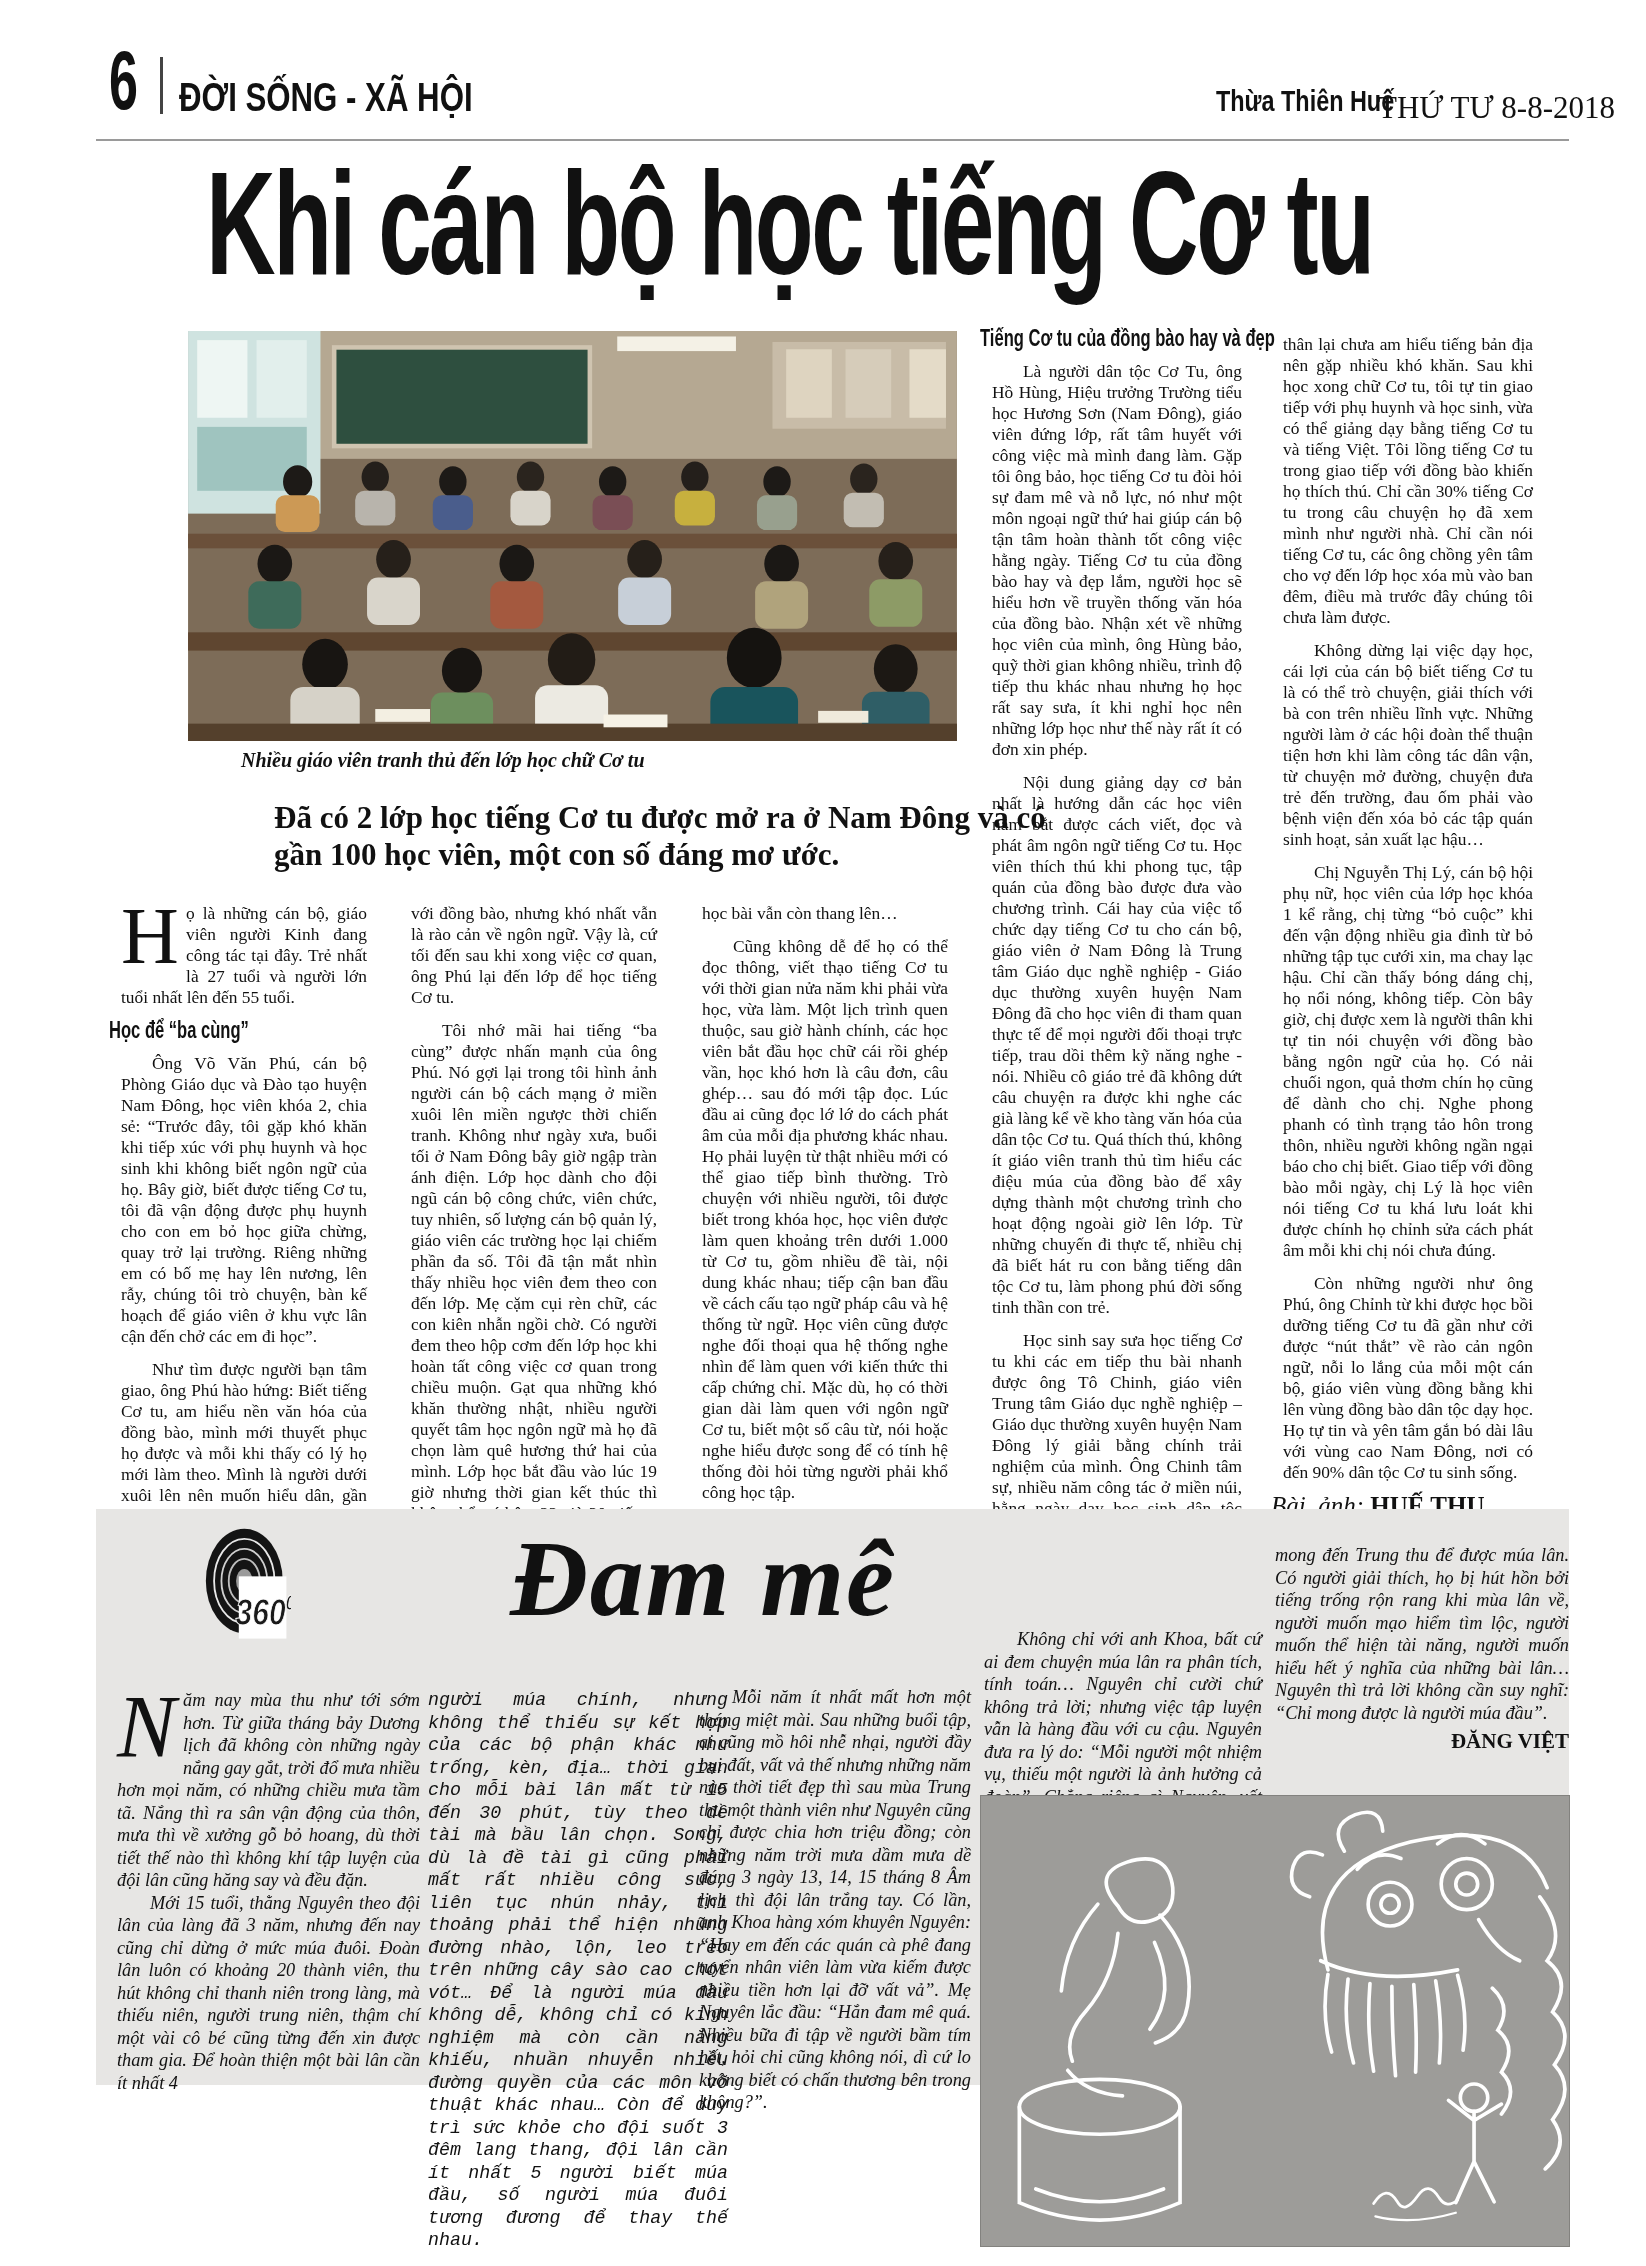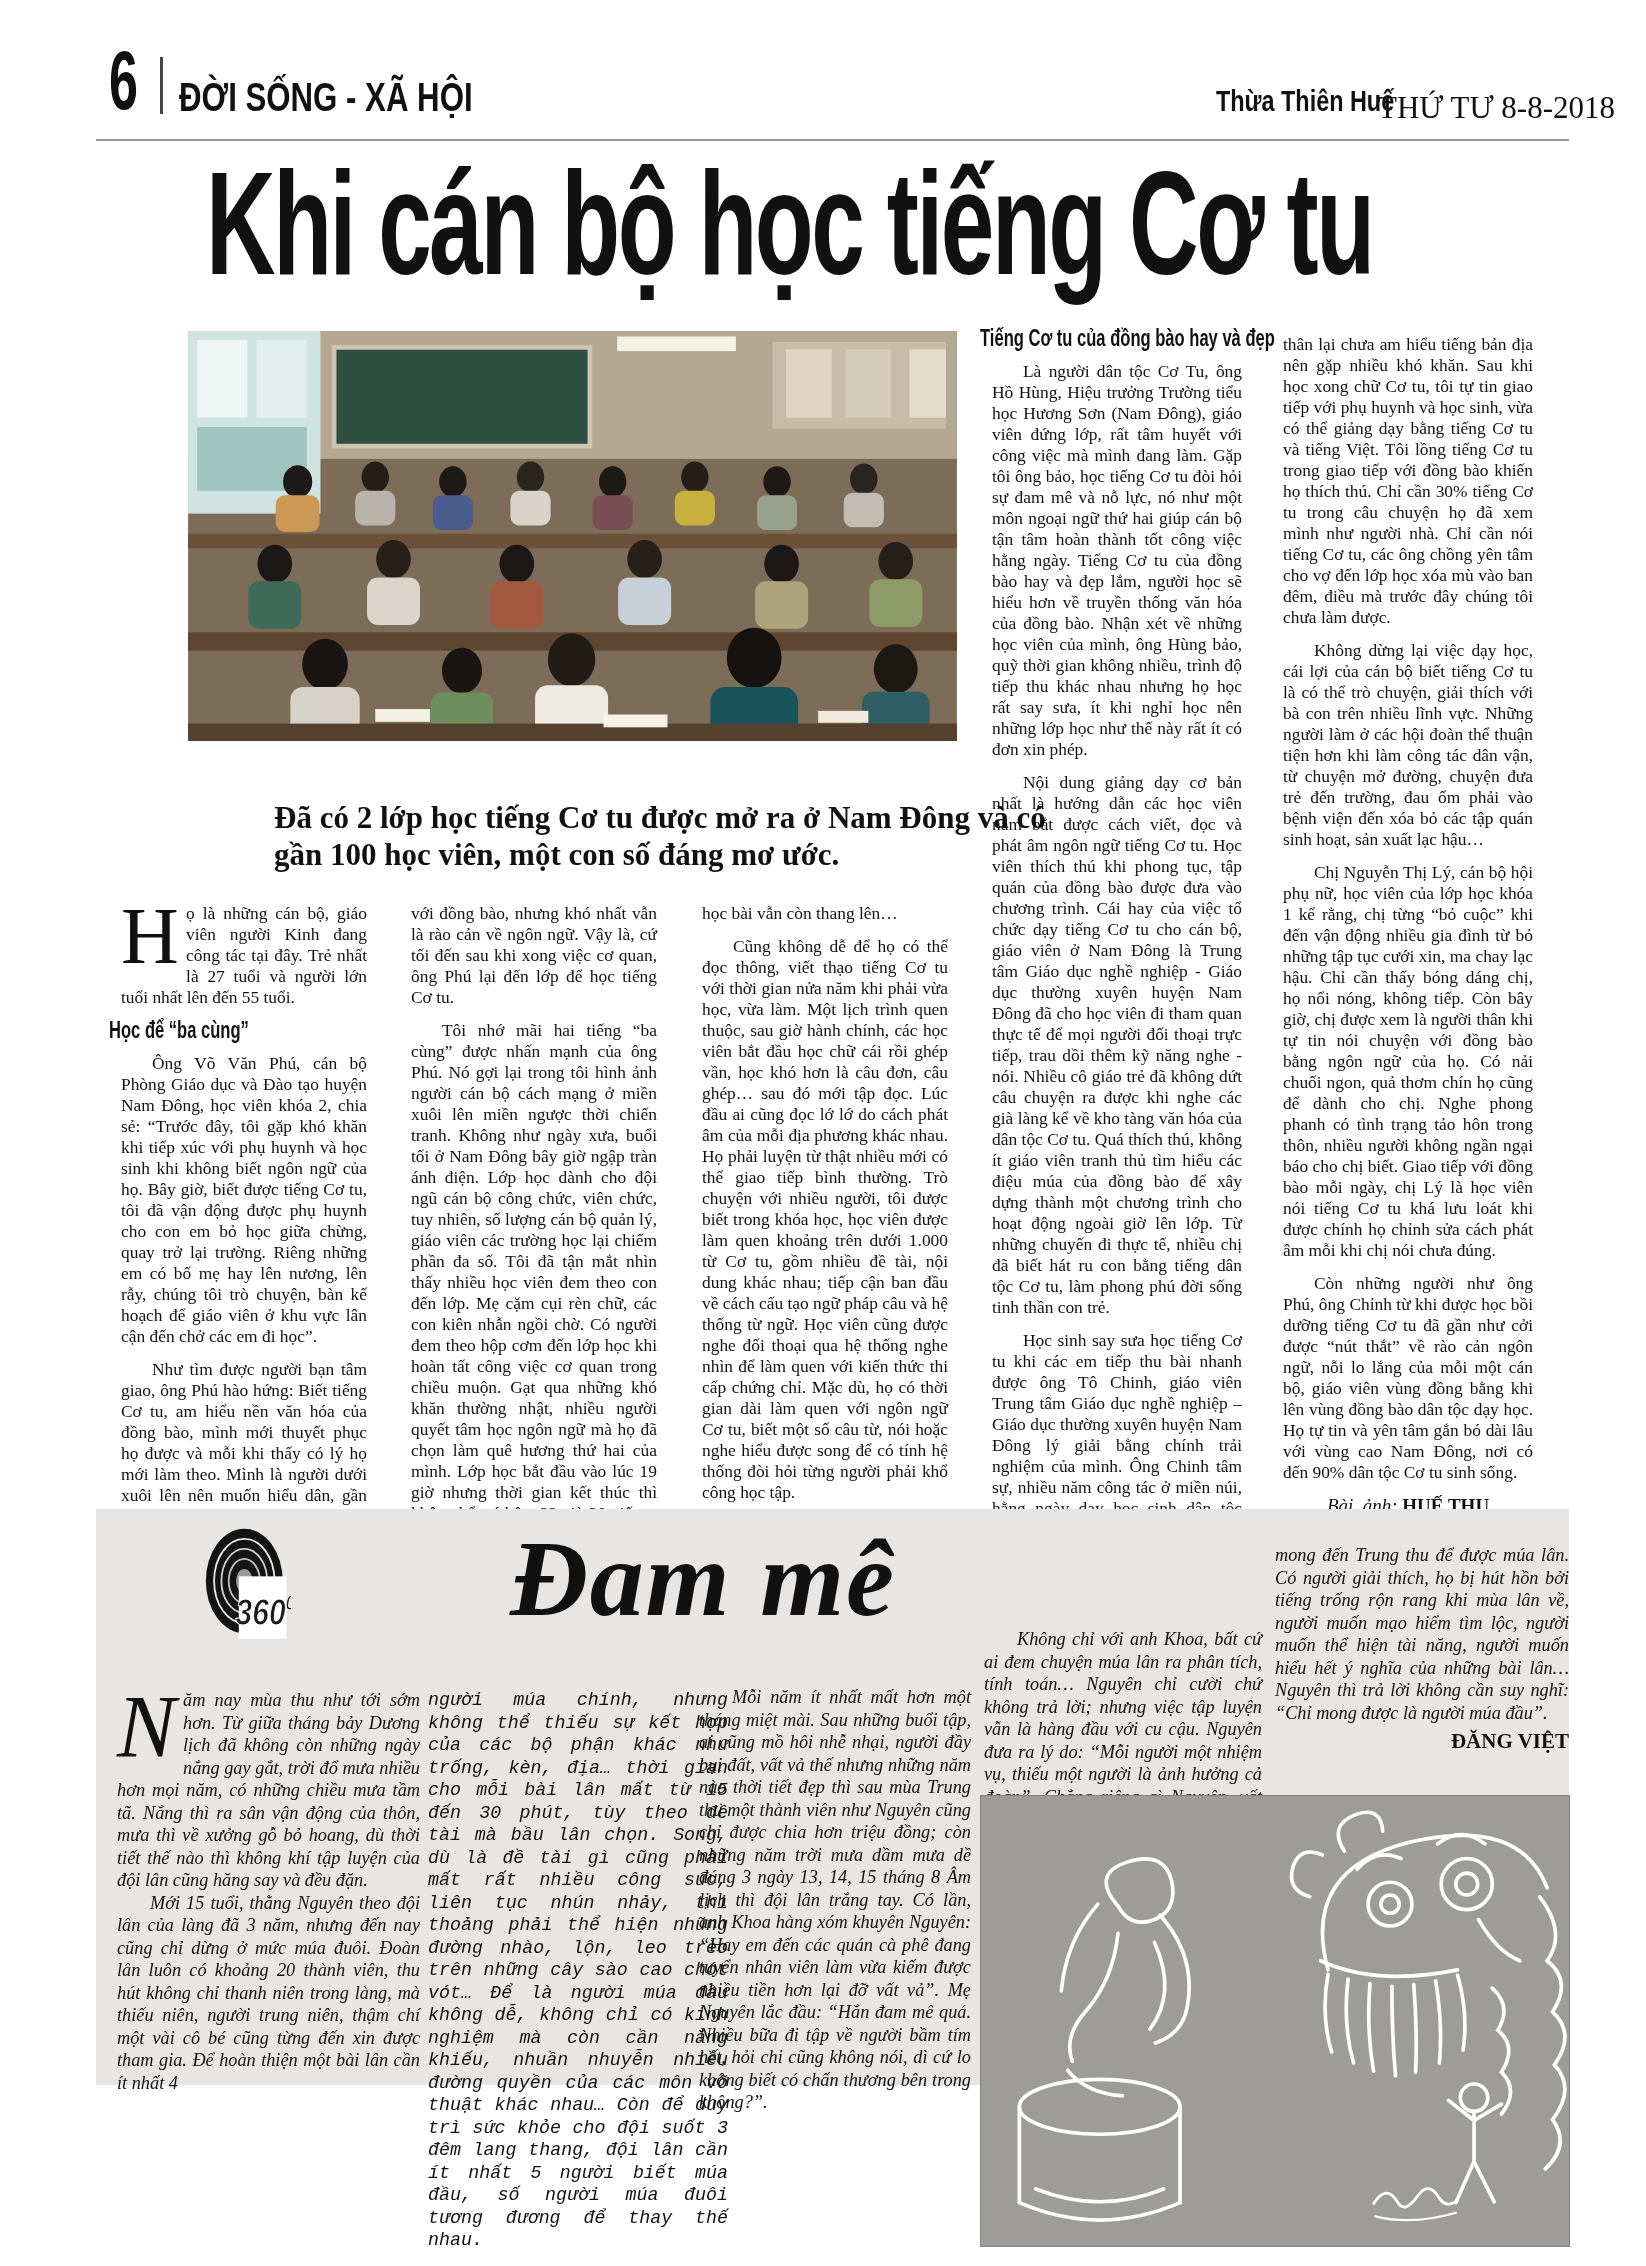--- a/index.html
+++ b/index.html
@@ -34,21 +34,21 @@
   .col p{margin:12px;text-indent:31px;}
   .col p.noindent{text-indent:0;}
   .subhead{font-family:"Liberation Sans","DejaVu Sans",sans-serif;font-weight:bold;font-size:23px;
     white-space:nowrap;transform:scaleX(.72);transform-origin:left center;margin:5.5px 0 3.7px 0;}
   #col1{left:109px;top:891px;width:270px;height:630px;}
   #col2{left:399px;top:891px;width:270px;height:630px;}
   #col3{left:690px;top:891px;width:270px;height:630px;}
   #col4{left:980px;top:322px;width:274px;height:1197px;}
   #col5{left:1271px;top:322px;width:274px;height:1215px;}
   .dropcap{float:left;font-size:80px;line-height:62px;padding:1.8px 7.3px 0 0;font-weight:normal;}
-  #main-byline{text-align:center;margin-top:9.1px;font-size:19px;}
+  #main-byline{text-align:left;margin-top:9.1px;font-size:25px;}
   #main-byline .pre{font-style:italic;}
   #main-byline .name{font-weight:bold;}
 
   
   #feature-panel{left:96px;top:1509px;width:1473px;height:576px;background:#e7e6e4;}
   #illustration-box{left:980px;top:1795px;width:588px;height:450px;background:#9d9c99;border:0.9px solid #83827f;}
   #feature-title{left:510px;top:1524px;font-style:italic;font-weight:bold;font-size:108px;line-height:110px;
     letter-spacing:1.8px;white-space:nowrap;}
   .fcol{position:absolute;font-style:italic;font-size:18.3px;line-height:22.5px;text-align:justify;}
   .fcol p{margin:0;text-indent:33px;}
@@ -139,20 +139,21 @@
           <rect x="572" y="390" width="96" height="59" rx="16" fill="#19545c"></rect>
         <ellipse cx="775" cy="370" rx="24" ry="27" fill="#1c1814"></ellipse>
           <rect x="738" y="395" width="74" height="54" rx="13" fill="#2f5e66"></rect>
       </g>
       <rect x="0" y="430" width="842" height="19" fill="#54402c"></rect>
       <rect x="205" y="414" width="60" height="14" fill="#f3efe2"></rect>
       <rect x="455" y="420" width="70" height="14" fill="#f6f2e6"></rect>
       <rect x="690" y="416" width="55" height="13" fill="#efeadb"></rect>
     </svg>
   </div>
+  <div class="abs" id="caption">Nhiều giáo viên tranh thủ đến lớp học chữ Cơ tu</div>
   <div class="abs" id="deck">Đã có 2 lớp học tiếng Cơ tu được mở ra ở Nam Đông và có gần 100 học viên, một con số đáng mơ ước.</div>
 
   <div class="col" id="col1">
     <p class="noindent"><span class="dropcap">H</span><span>ọ là những cán bộ, giáo viên người Kinh đang công tác tại đây. Trẻ nhất là 27 tuổi và người lớn tuổi nhất lên đến 55 tuổi.</span></p>
     <div class="subhead">Học để “ba cùng”</div>
     <p>Ông Võ Văn Phú, cán bộ Phòng Giáo dục và Đào tạo huyện Nam Đông, học viên khóa 2, chia sẻ: “Trước đây, tôi gặp khó khăn khi tiếp xúc với phụ huynh và học sinh khi không biết ngôn ngữ của họ. Bây giờ, biết được tiếng Cơ tu, tôi đã vận động được phụ huynh cho con em bỏ học giữa chừng, quay trở lại trường. Riêng những em có bố mẹ hay lên nương, lên rẫy, chúng tôi trò chuyện, bàn kế hoạch để giáo viên ở khu vực lân cận đến chở các em đi học”.</p>
     <p>Như tìm được người bạn tâm giao, ông Phú hào hứng: Biết tiếng Cơ tu, am hiểu nền văn hóa của đồng bào, mình mới thuyết phục họ được và mỗi khi thấy có lý họ mới làm theo. Mình là người dưới xuôi lên nên muốn hiểu dân, gần dân thì trước hết phải “ba cùng”</p>
   </div>
 
   <div class="col" id="col2">

